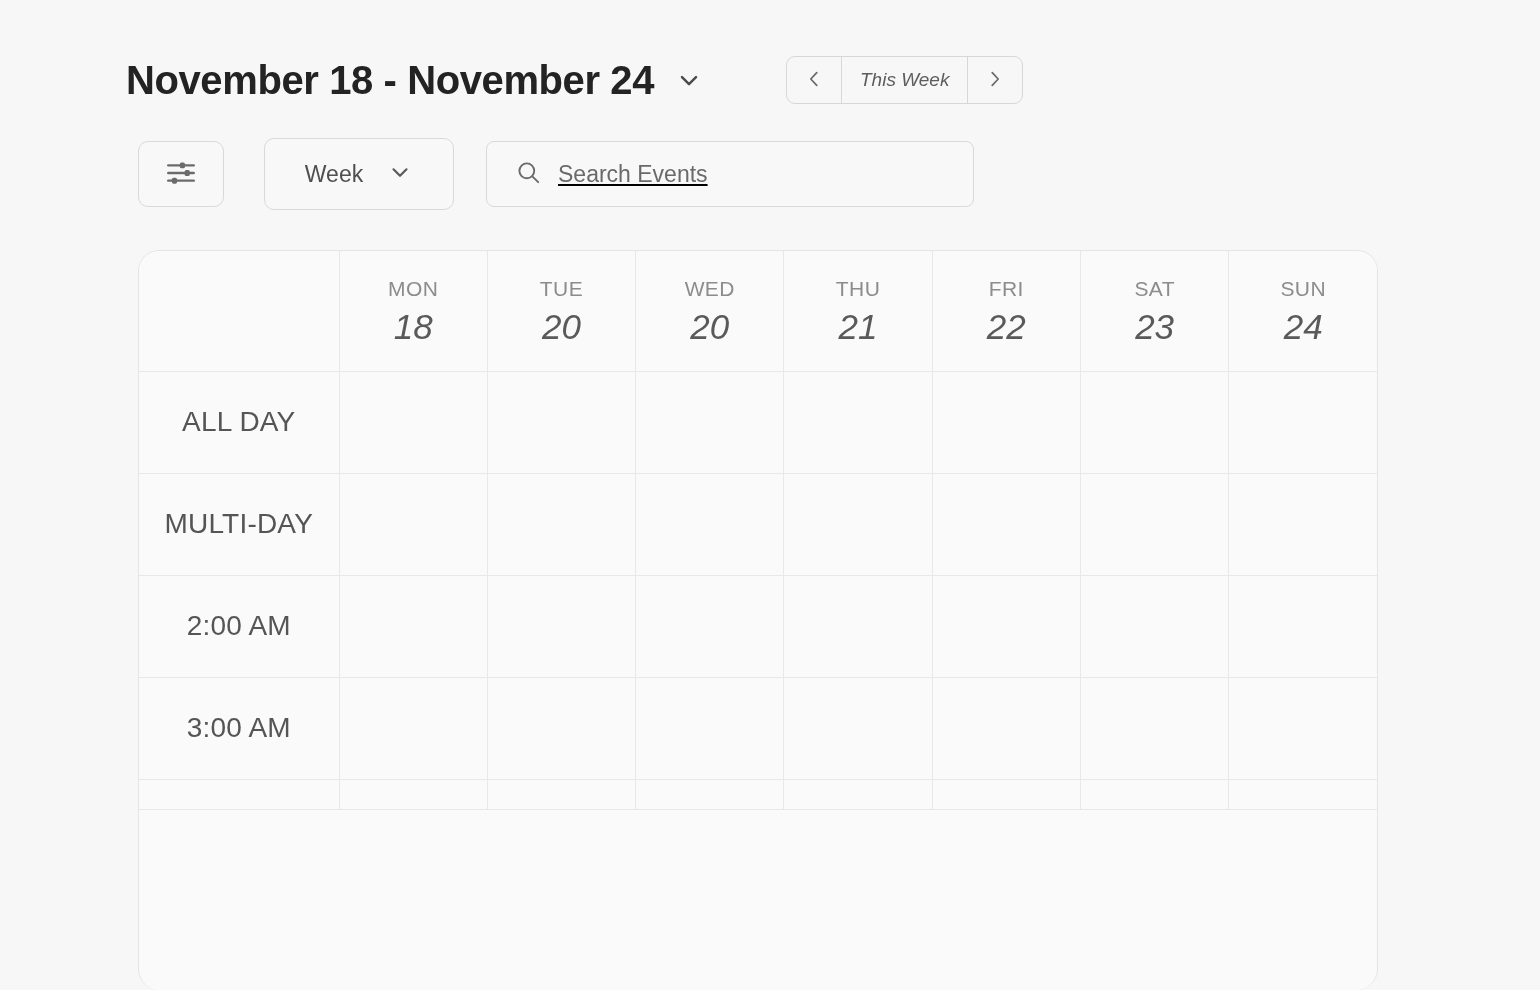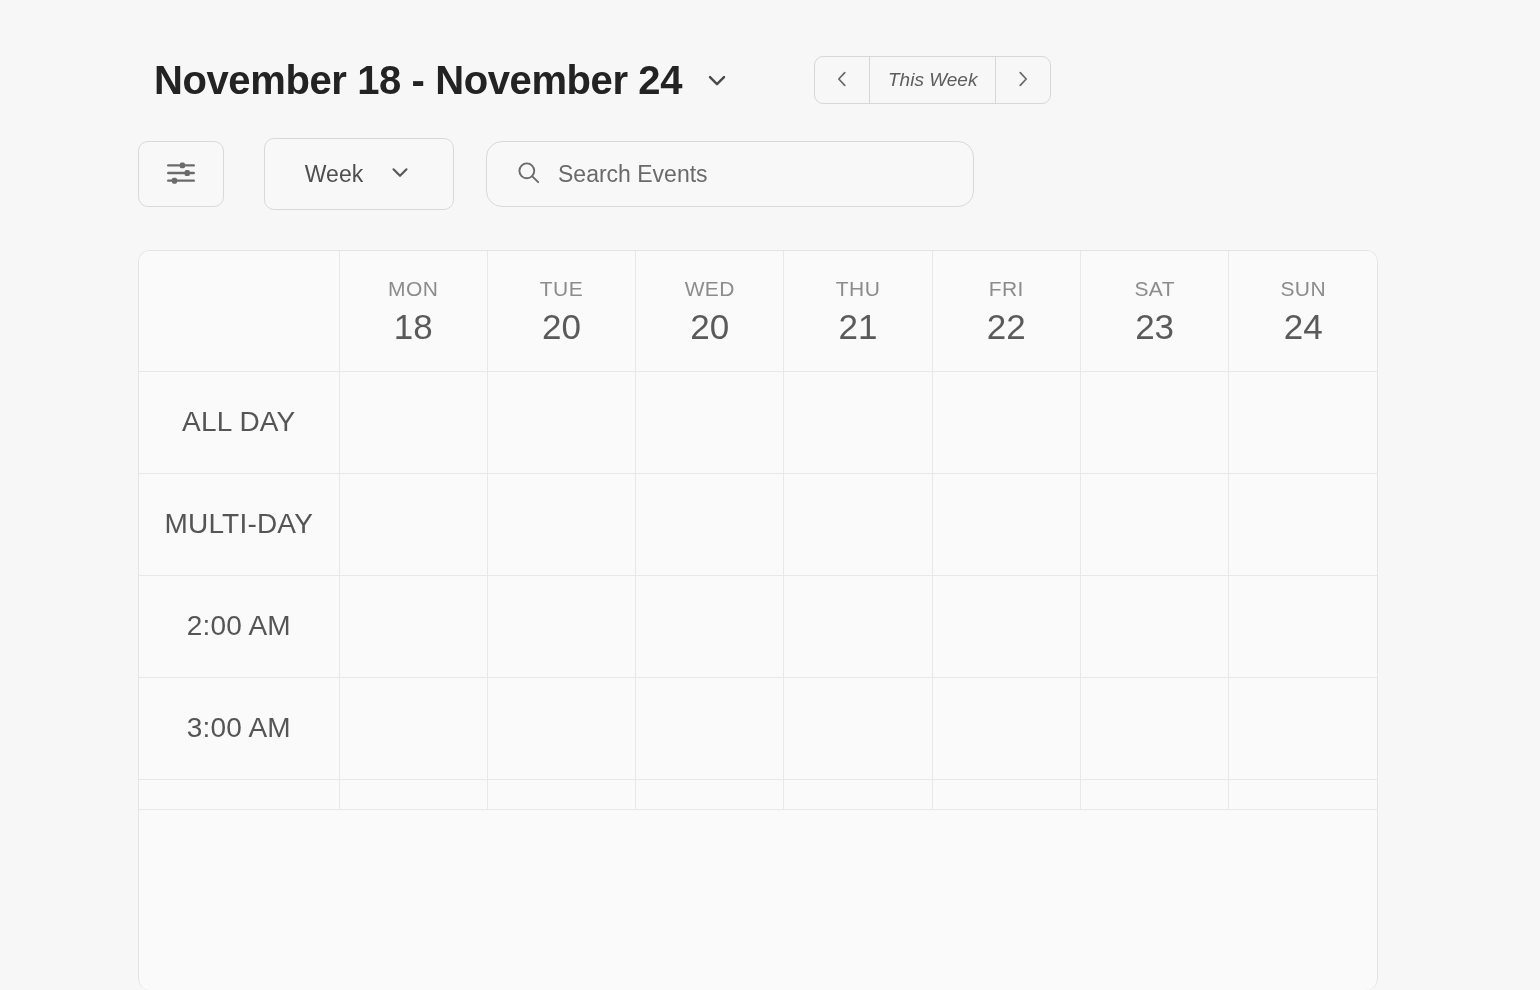--- a/index.html
+++ b/index.html
@@ -15,21 +15,21 @@
   .page {
     position: relative;
     width: 1540px;
     height: 990px;
     background: #f7f7f7;
   }
 
   
   .header-row {
     position: absolute;
-    left: 154px;
+    left: 126px;
     top: 56px;
     display: flex;
     align-items: center;
     gap: 0;
   }
   .page-title {
     font-size: 40px;
     font-weight: 700;
     color: #232323;
     letter-spacing: -0.4px;
@@ -119,26 +119,27 @@
   }
   .view-select-label {
     font-size: 23px;
     color: #4f4f4f;
   }
   .search-wrap {
     margin-left: 32px;
     width: 488px;
     height: 66px;
     border: 1px solid #d9d9d9;
-    border-radius: 16px;
+    border-radius: 8px;
     background: #f8f8f8;
     display: flex;
     align-items: center;
     padding: 0 0 0 28px;
     gap: 16px;
+    text-decoration: underline;
   }
   .search-input {
     flex: 1;
     border: none;
     outline: none;
     background: transparent;
     font-family: "Liberation Sans", sans-serif;
     font-size: 23px;
     color: #4f4f4f;
     height: 100%;
@@ -148,21 +149,21 @@
 
   
   .calendar {
     position: absolute;
     left: 138px;
     top: 250px;
     width: 1240px;
     height: 740px;
     background: #fafafa;
     border: 1px solid #e4e4e4;
-    border-radius: 12px;
+    border-radius: 21px;
     border-bottom: none;
     overflow: hidden;
   }
   .cal-table {
     width: 100%;
     border-collapse: collapse;
     table-layout: fixed;
   }
   .cal-table col.time-col { width: 200px; }
   .cal-table col.day-col  { width: 148.3px; }
@@ -188,20 +189,21 @@
     color: #8c8c8c;
     letter-spacing: 0.4px;
     line-height: 1;
     margin-bottom: 10px;
   }
   .dom {
     display: block;
     font-size: 35px;
     color: #5a5a5a;
     line-height: 1;
+    font-style: italic;
   }
   .head-corner { height: 120px; }
 
   .row-label {
     height: 102px;
     text-align: center;
     vertical-align: middle;
     font-size: 28px;
     color: #555555;
     letter-spacing: 0.2px;

